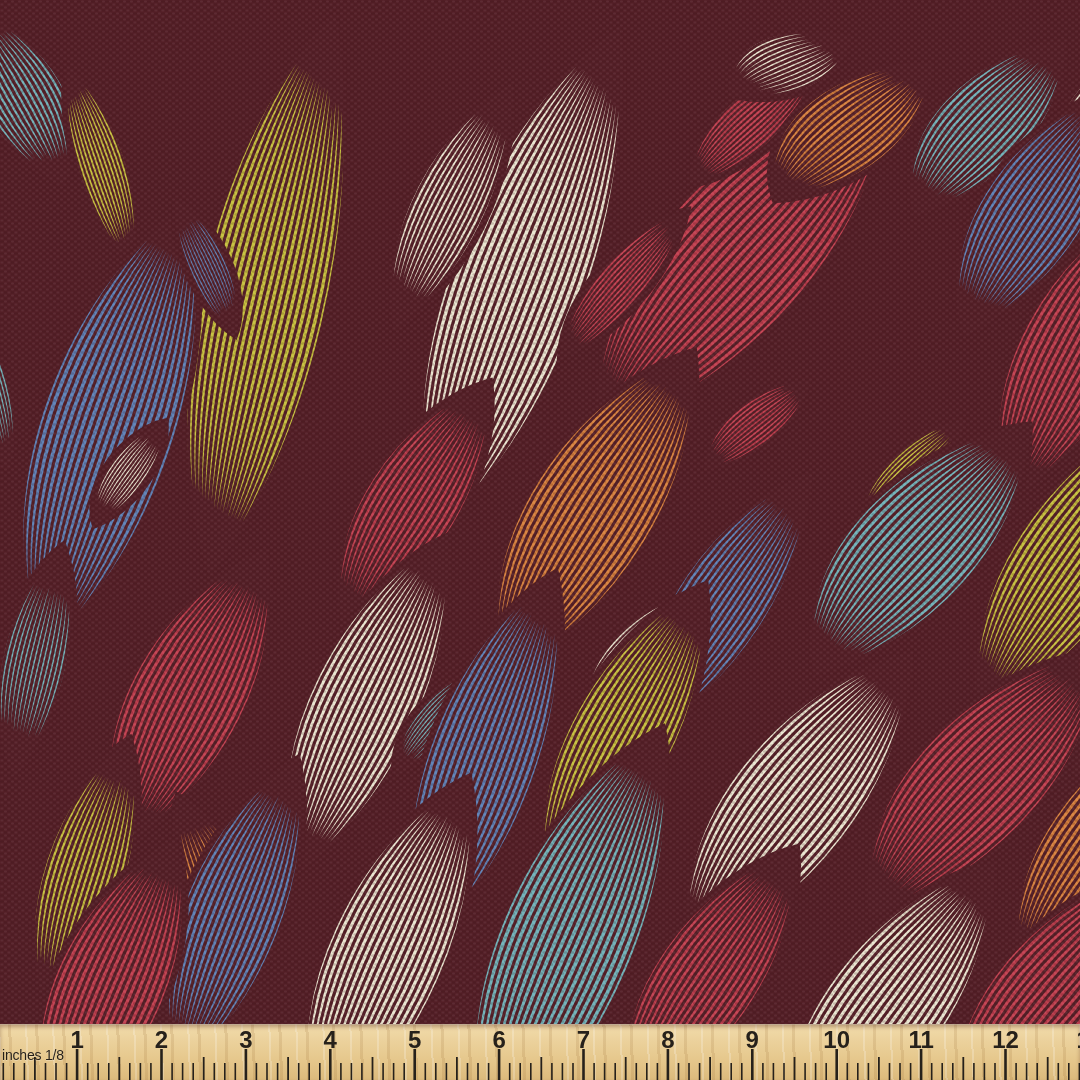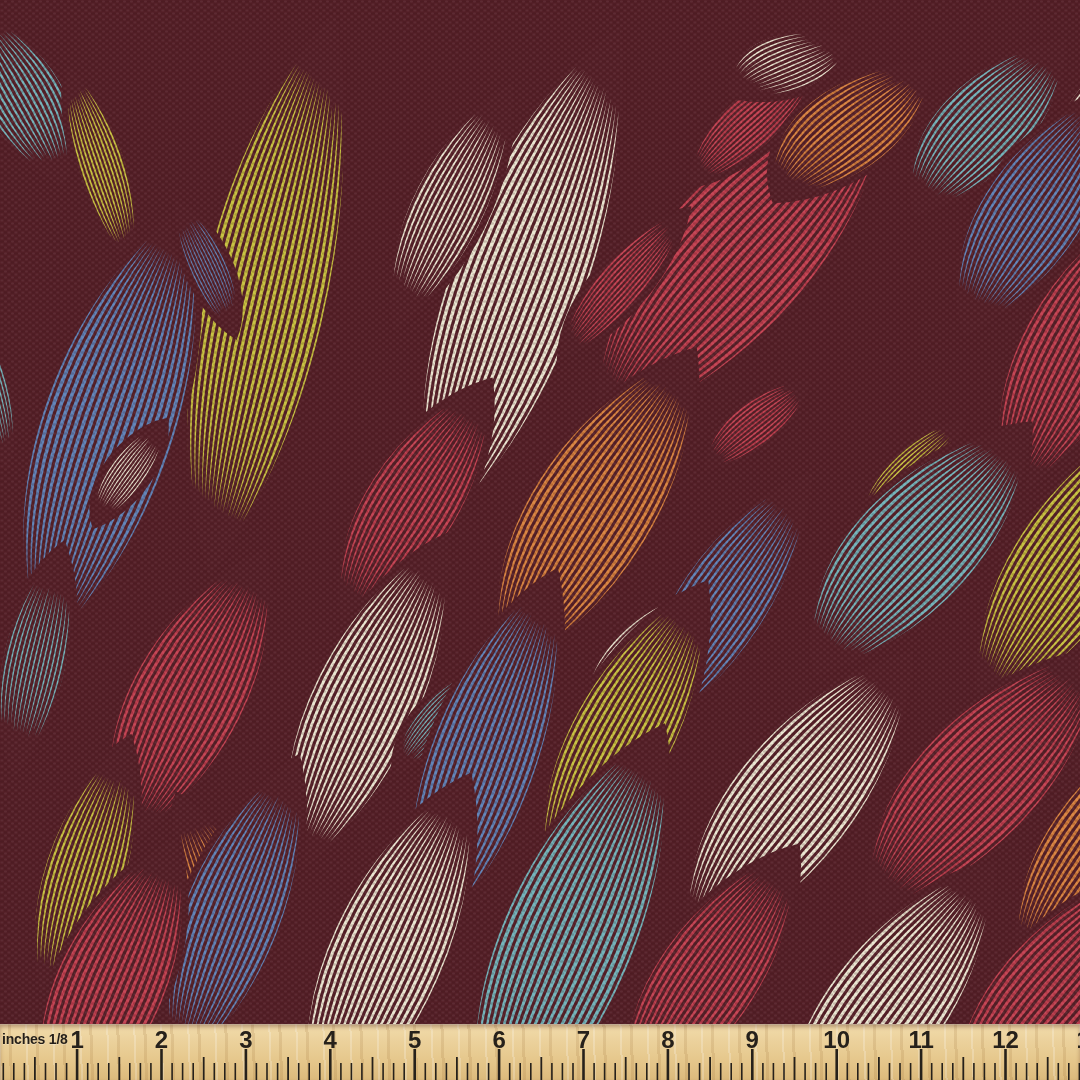--- a/index.html
+++ b/index.html
@@ -15,22 +15,22 @@
       repeating-linear-gradient(88deg,
         rgba(255,255,255,0.22) 0px, rgba(255,255,255,0.22) 2px,
         rgba(0,0,0,0) 2px, rgba(0,0,0,0) 10px,
         rgba(150,104,48,0.16) 10px, rgba(150,104,48,0.16) 13px,
         rgba(0,0,0,0) 13px, rgba(0,0,0,0) 27px),
       linear-gradient(180deg,#f2dcab 0%,#ecd29d 28%,#e6c88d 62%,#dcba7c 100%);
     box-shadow: inset 0 3px 4px rgba(70,25,15,0.35), inset 0 1px 0 rgba(255,255,255,0.35);
   }
   .ruler svg{position:absolute;left:0;top:0;}
   .unit-label{
-    position:absolute;left:2px;top:7px;
-    font-weight:bold;font-size:14px;letter-spacing:-0.2px;color:#241f19;
+    position:absolute;left:2px;top:23px;
+    font-weight:normal;font-size:14px;letter-spacing:-0.2px;color:#241f19;
     text-shadow:0 1px 0 rgba(255,255,255,0.25);
     white-space:nowrap;
   }
 </style>
 </head>
 <body>
 
 <div class="stage">
 
   <div class="fabric">

